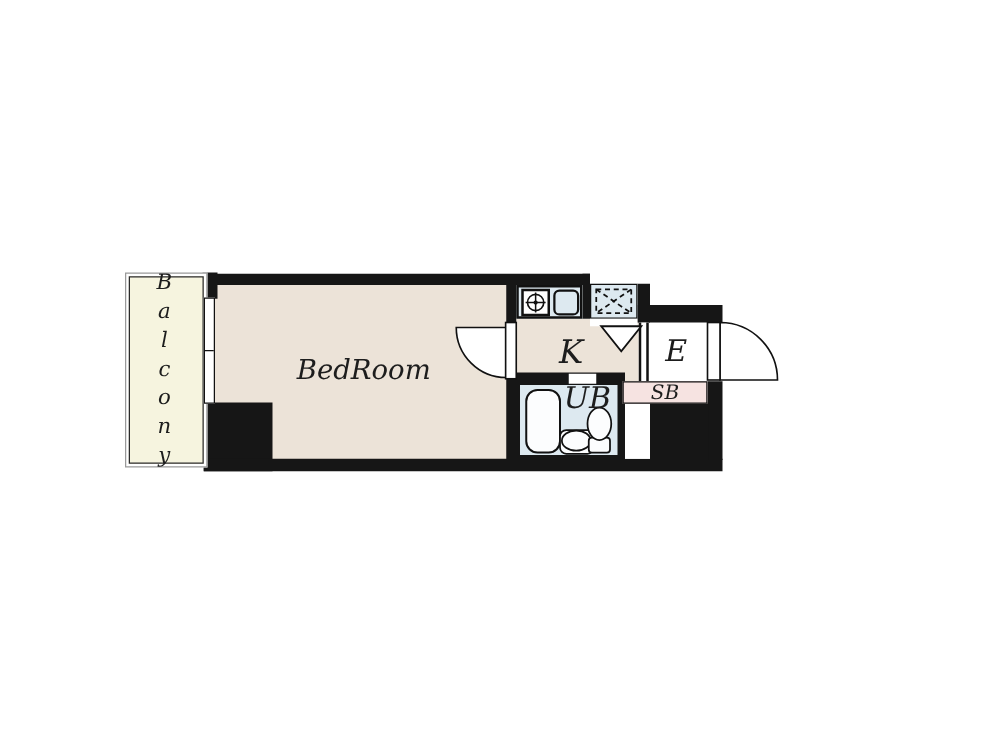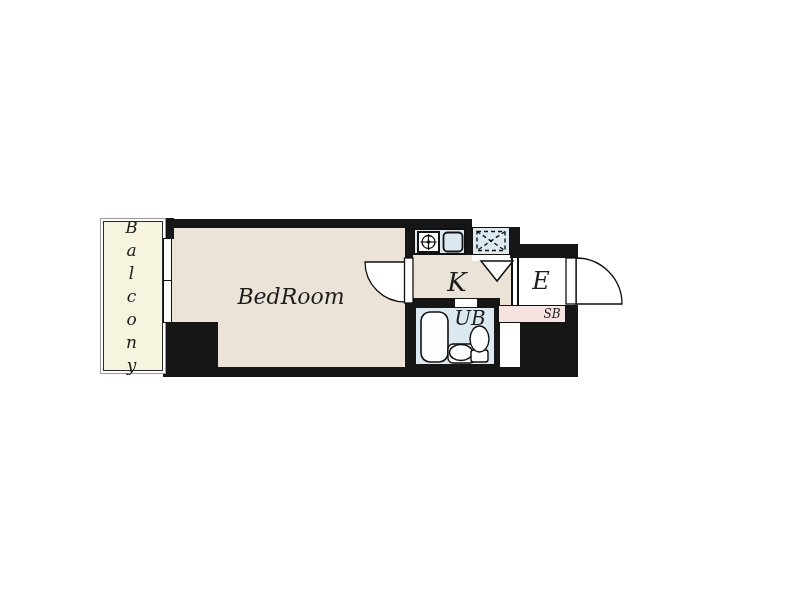--- a/index.html
+++ b/index.html
@@ -105,16 +105,16 @@
     <g>
       <rect x="471" y="350" width="17" height="12" rx="2.5" fill="#fcfdfe" stroke="#111" stroke-width="1.4"></rect>
       <ellipse cx="479.5" cy="339" rx="9.5" ry="13" fill="#fcfdfe" stroke="#111" stroke-width="1.4"></ellipse>
     </g>
   </svg>
 
   <div class="label v-label" style="left:131px; top:297px; font-size:17px;">Balcony</div>
   <div class="label" style="left:291px; top:297px; font-size:22px;">BedRoom</div>
   <div class="label" style="left:457px; top:282px; font-size:26px;">K</div>
   <div class="label" style="left:541px; top:281px; font-size:24px;">E</div>
-  <div class="label" style="left:470px; top:318px; font-size:20px;">UB</div>
-  <div class="label" style="left:552px; top:314px; font-size:12px;">SB</div>
+  <div class="label" style="left:470px; top:318px; font-size:24px;">UB</div>
+  <div class="label" style="left:532px; top:314px; font-size:16px;">SB</div>
 
 </div>
 
 </body></html>

